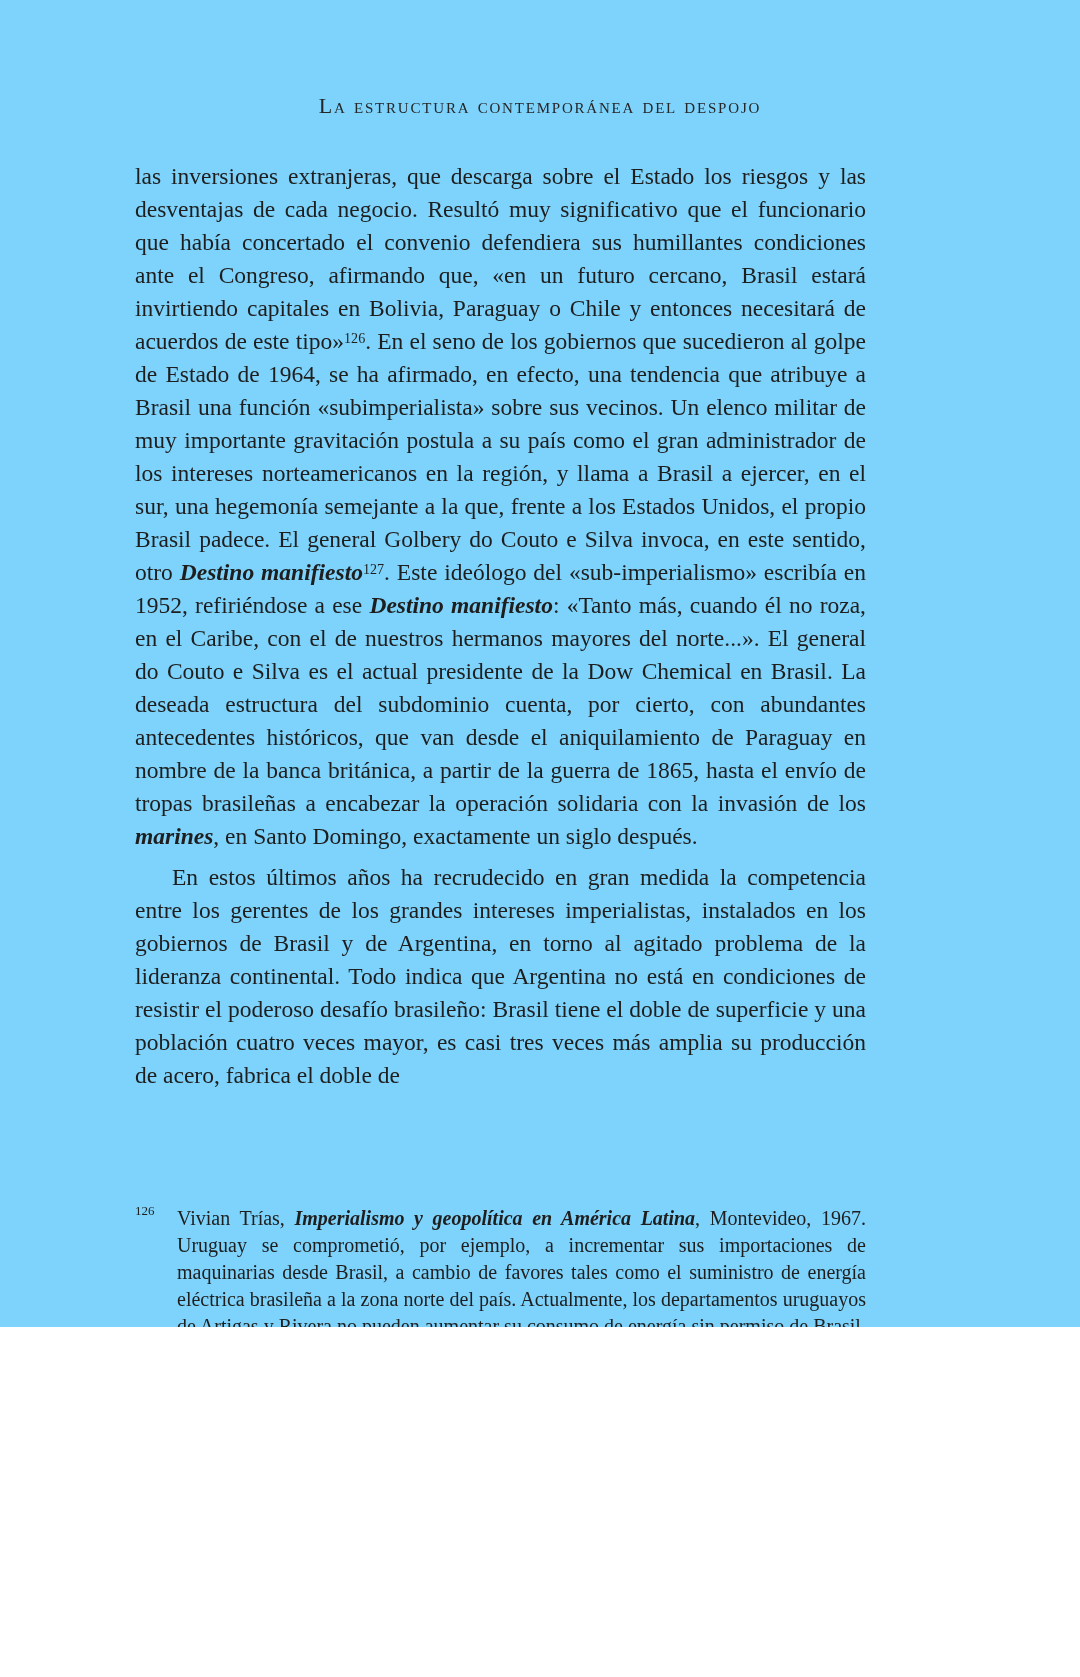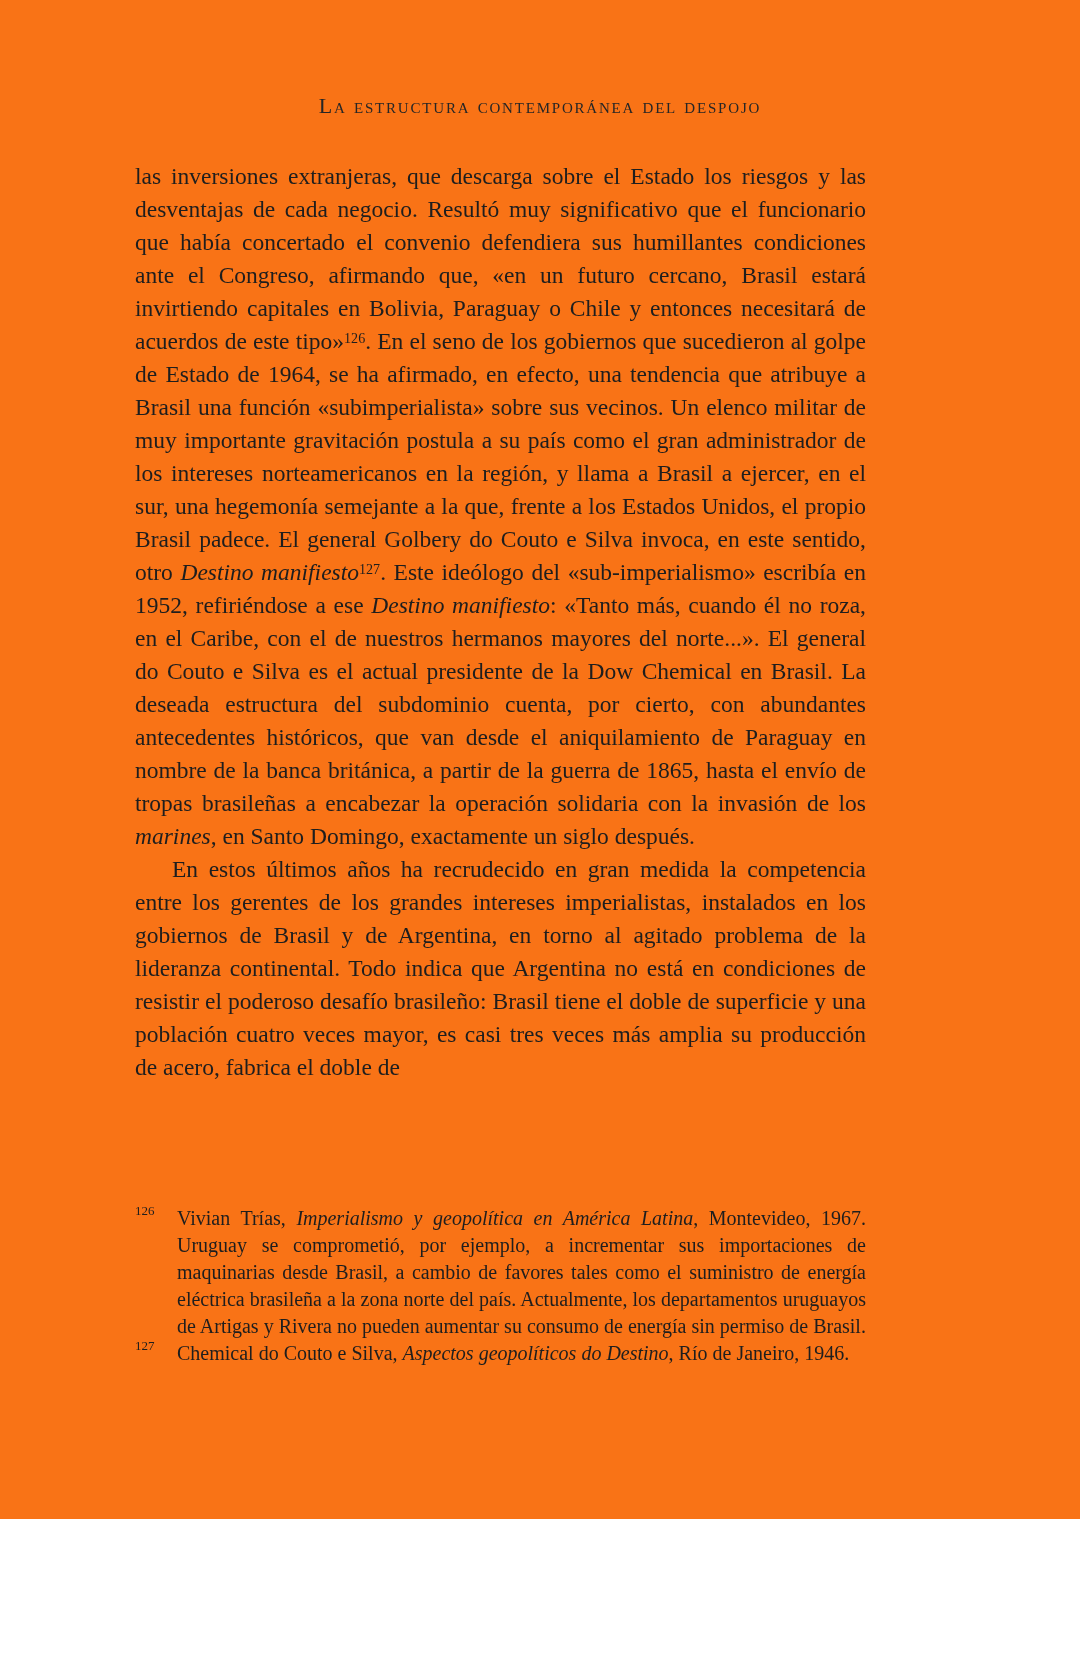--- a/index.html
+++ b/index.html
@@ -1,22 +1,22 @@
 <!DOCTYPE html>
 <html lang="es"><head>
 <meta charset="utf-8">
 <style>
   * { margin: 0; padding: 0; box-sizing: border-box; }
   html, body { background: #ffffff; }
   .page {
     position: relative;
     width: 1080px;
-    height: 1519px;
+    height: 1327px;
     margin: 0 auto;
-    background: #f97316;
+    background: #7dd3fc;
     color: #1e1e1e;
     font-family: "Liberation Serif", "DejaVu Serif", serif;
     overflow: hidden;
   }
   .running-header {
     position: absolute;
     top: 93px;
     left: 0;
     width: 100%;
     text-align: center;
@@ -30,22 +30,22 @@
     top: 160px;
     left: 135px;
     width: 731px;
     font-size: 23.5px;
     line-height: 33px;
     text-align: justify;
     hyphens: auto;
     -webkit-hyphens: auto;
   }
   .para { text-align: justify; }
-  .para.indent { text-indent: 37px; }
-  em { font-style: italic; }
+  .para.indent { text-indent: 37px; margin-top: 8px; }
+  em { font-style: italic; font-weight: bold; }
   sup.runsup, .fn-num {
     font-size: 0.60em;
     line-height: 0;
     position: relative;
     top: -0.45em;
     vertical-align: baseline;
   }
   .footnotes {
     position: absolute;
     top: 1205px;

